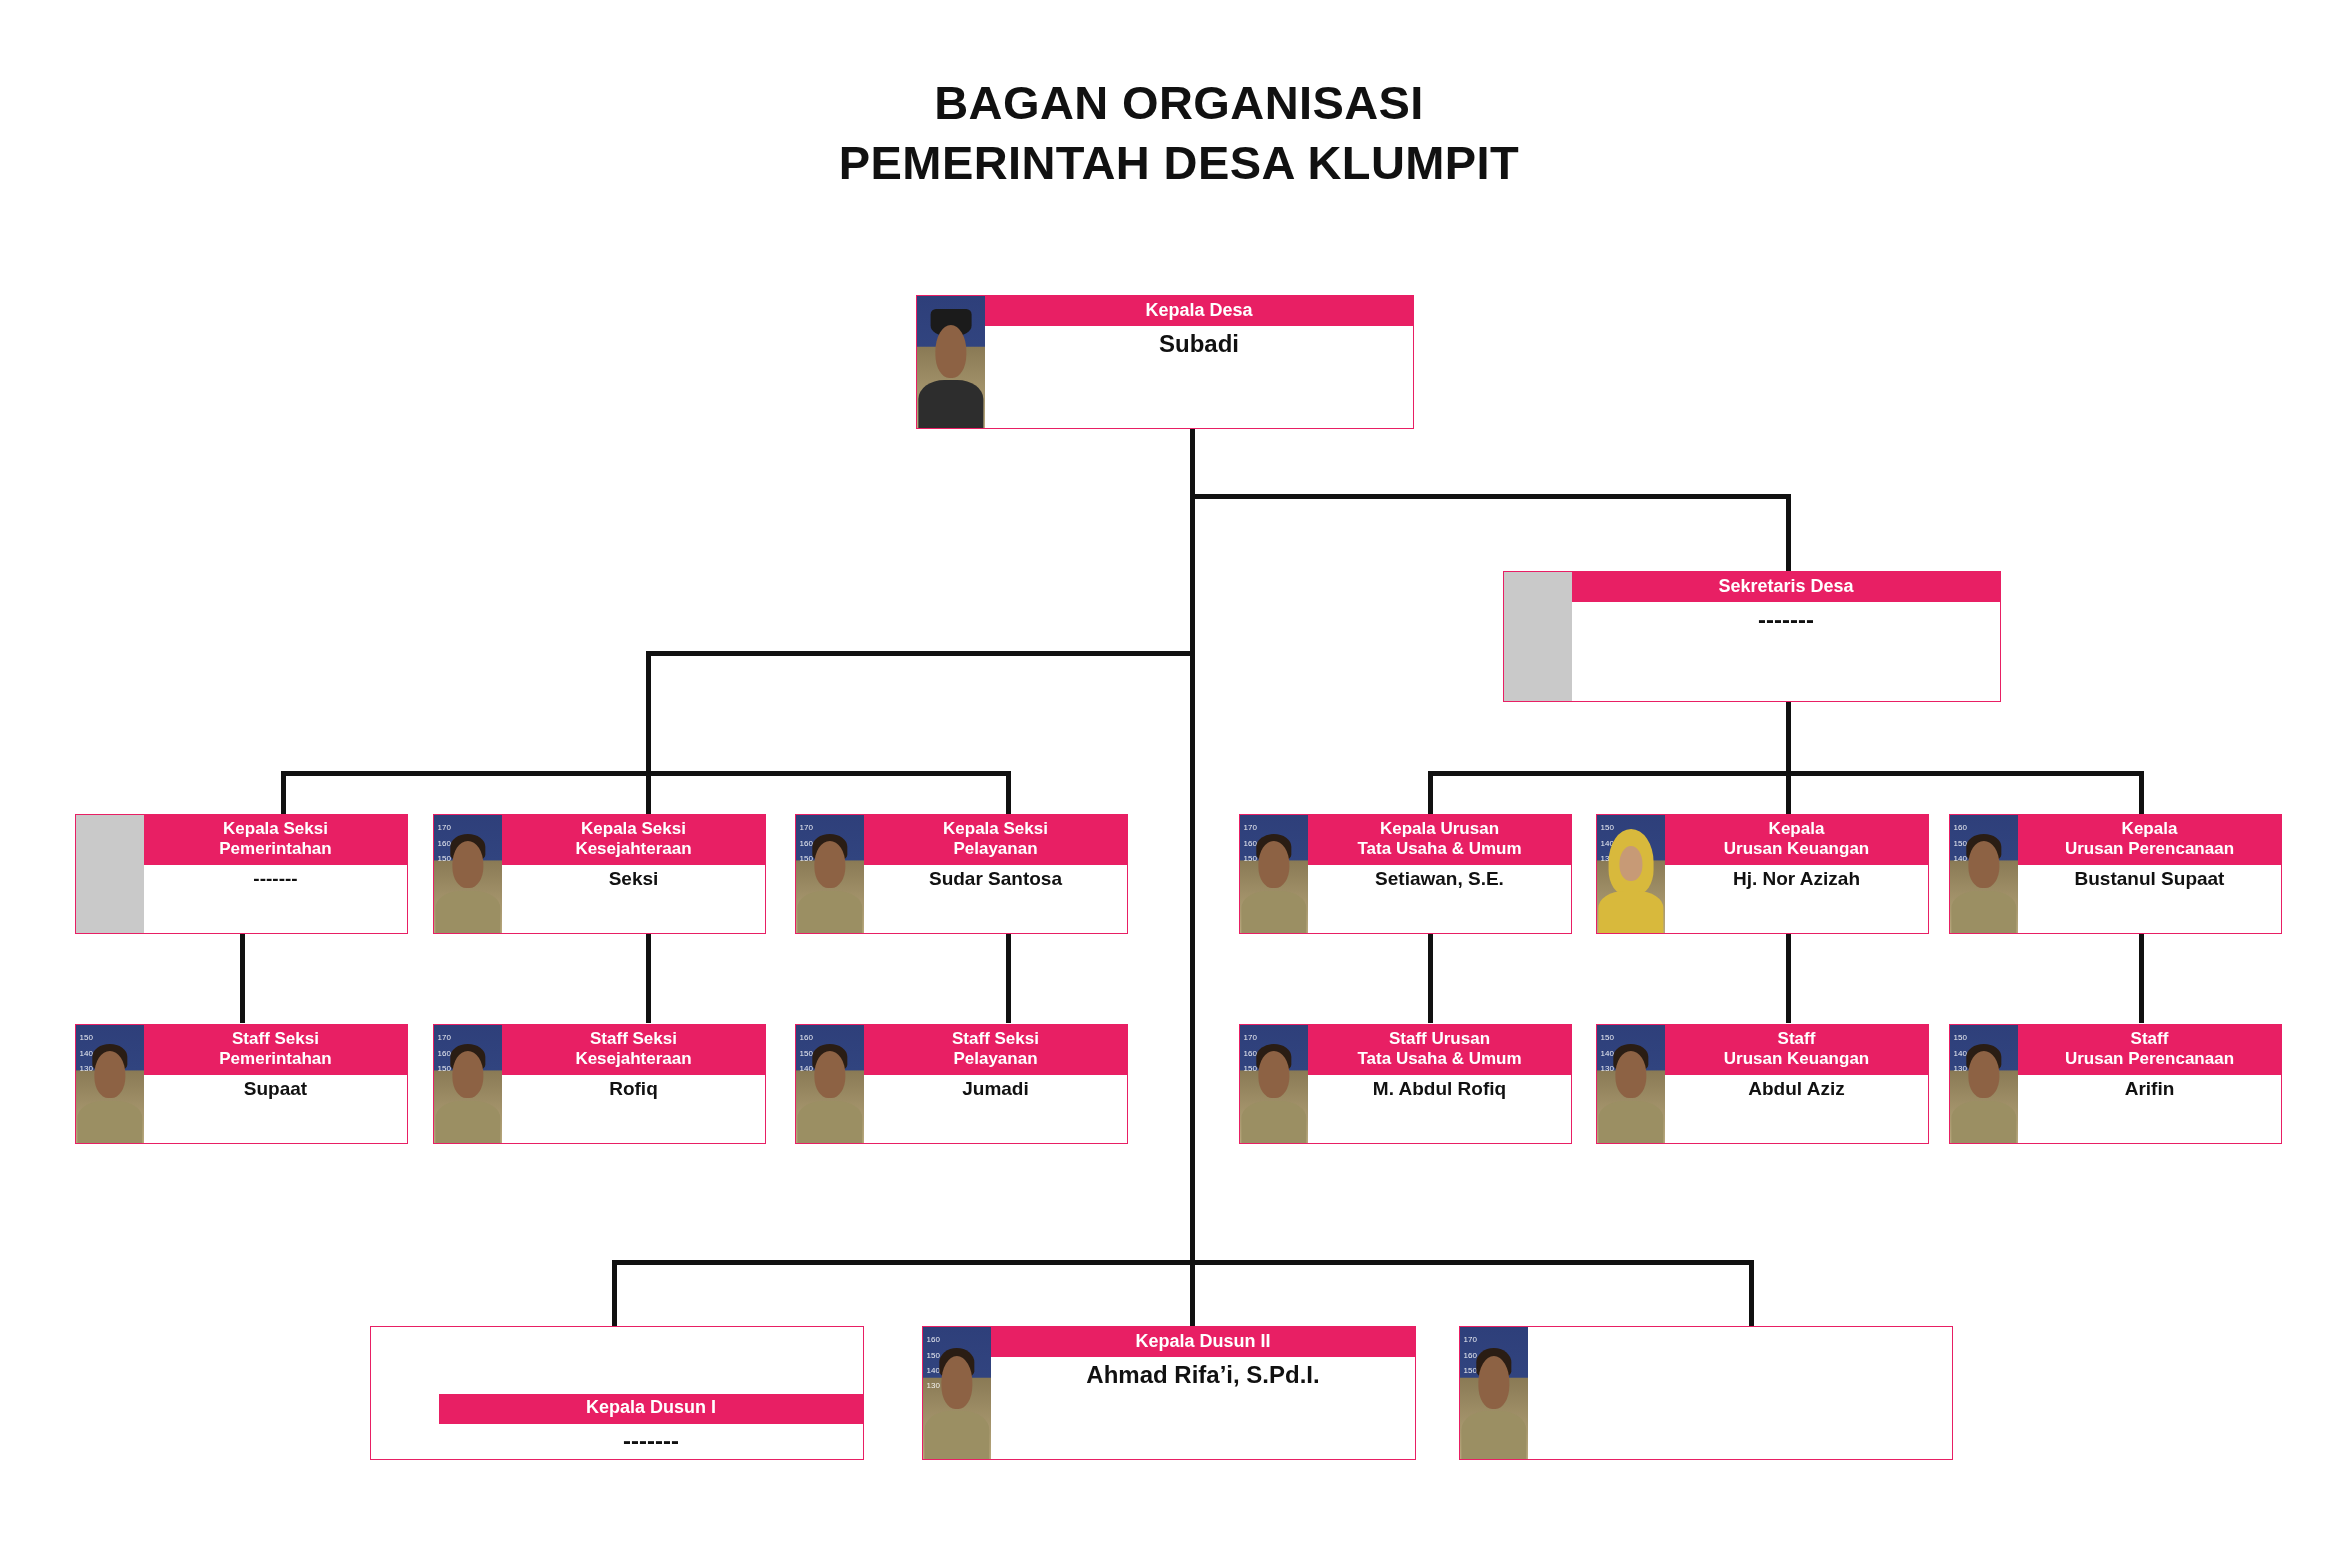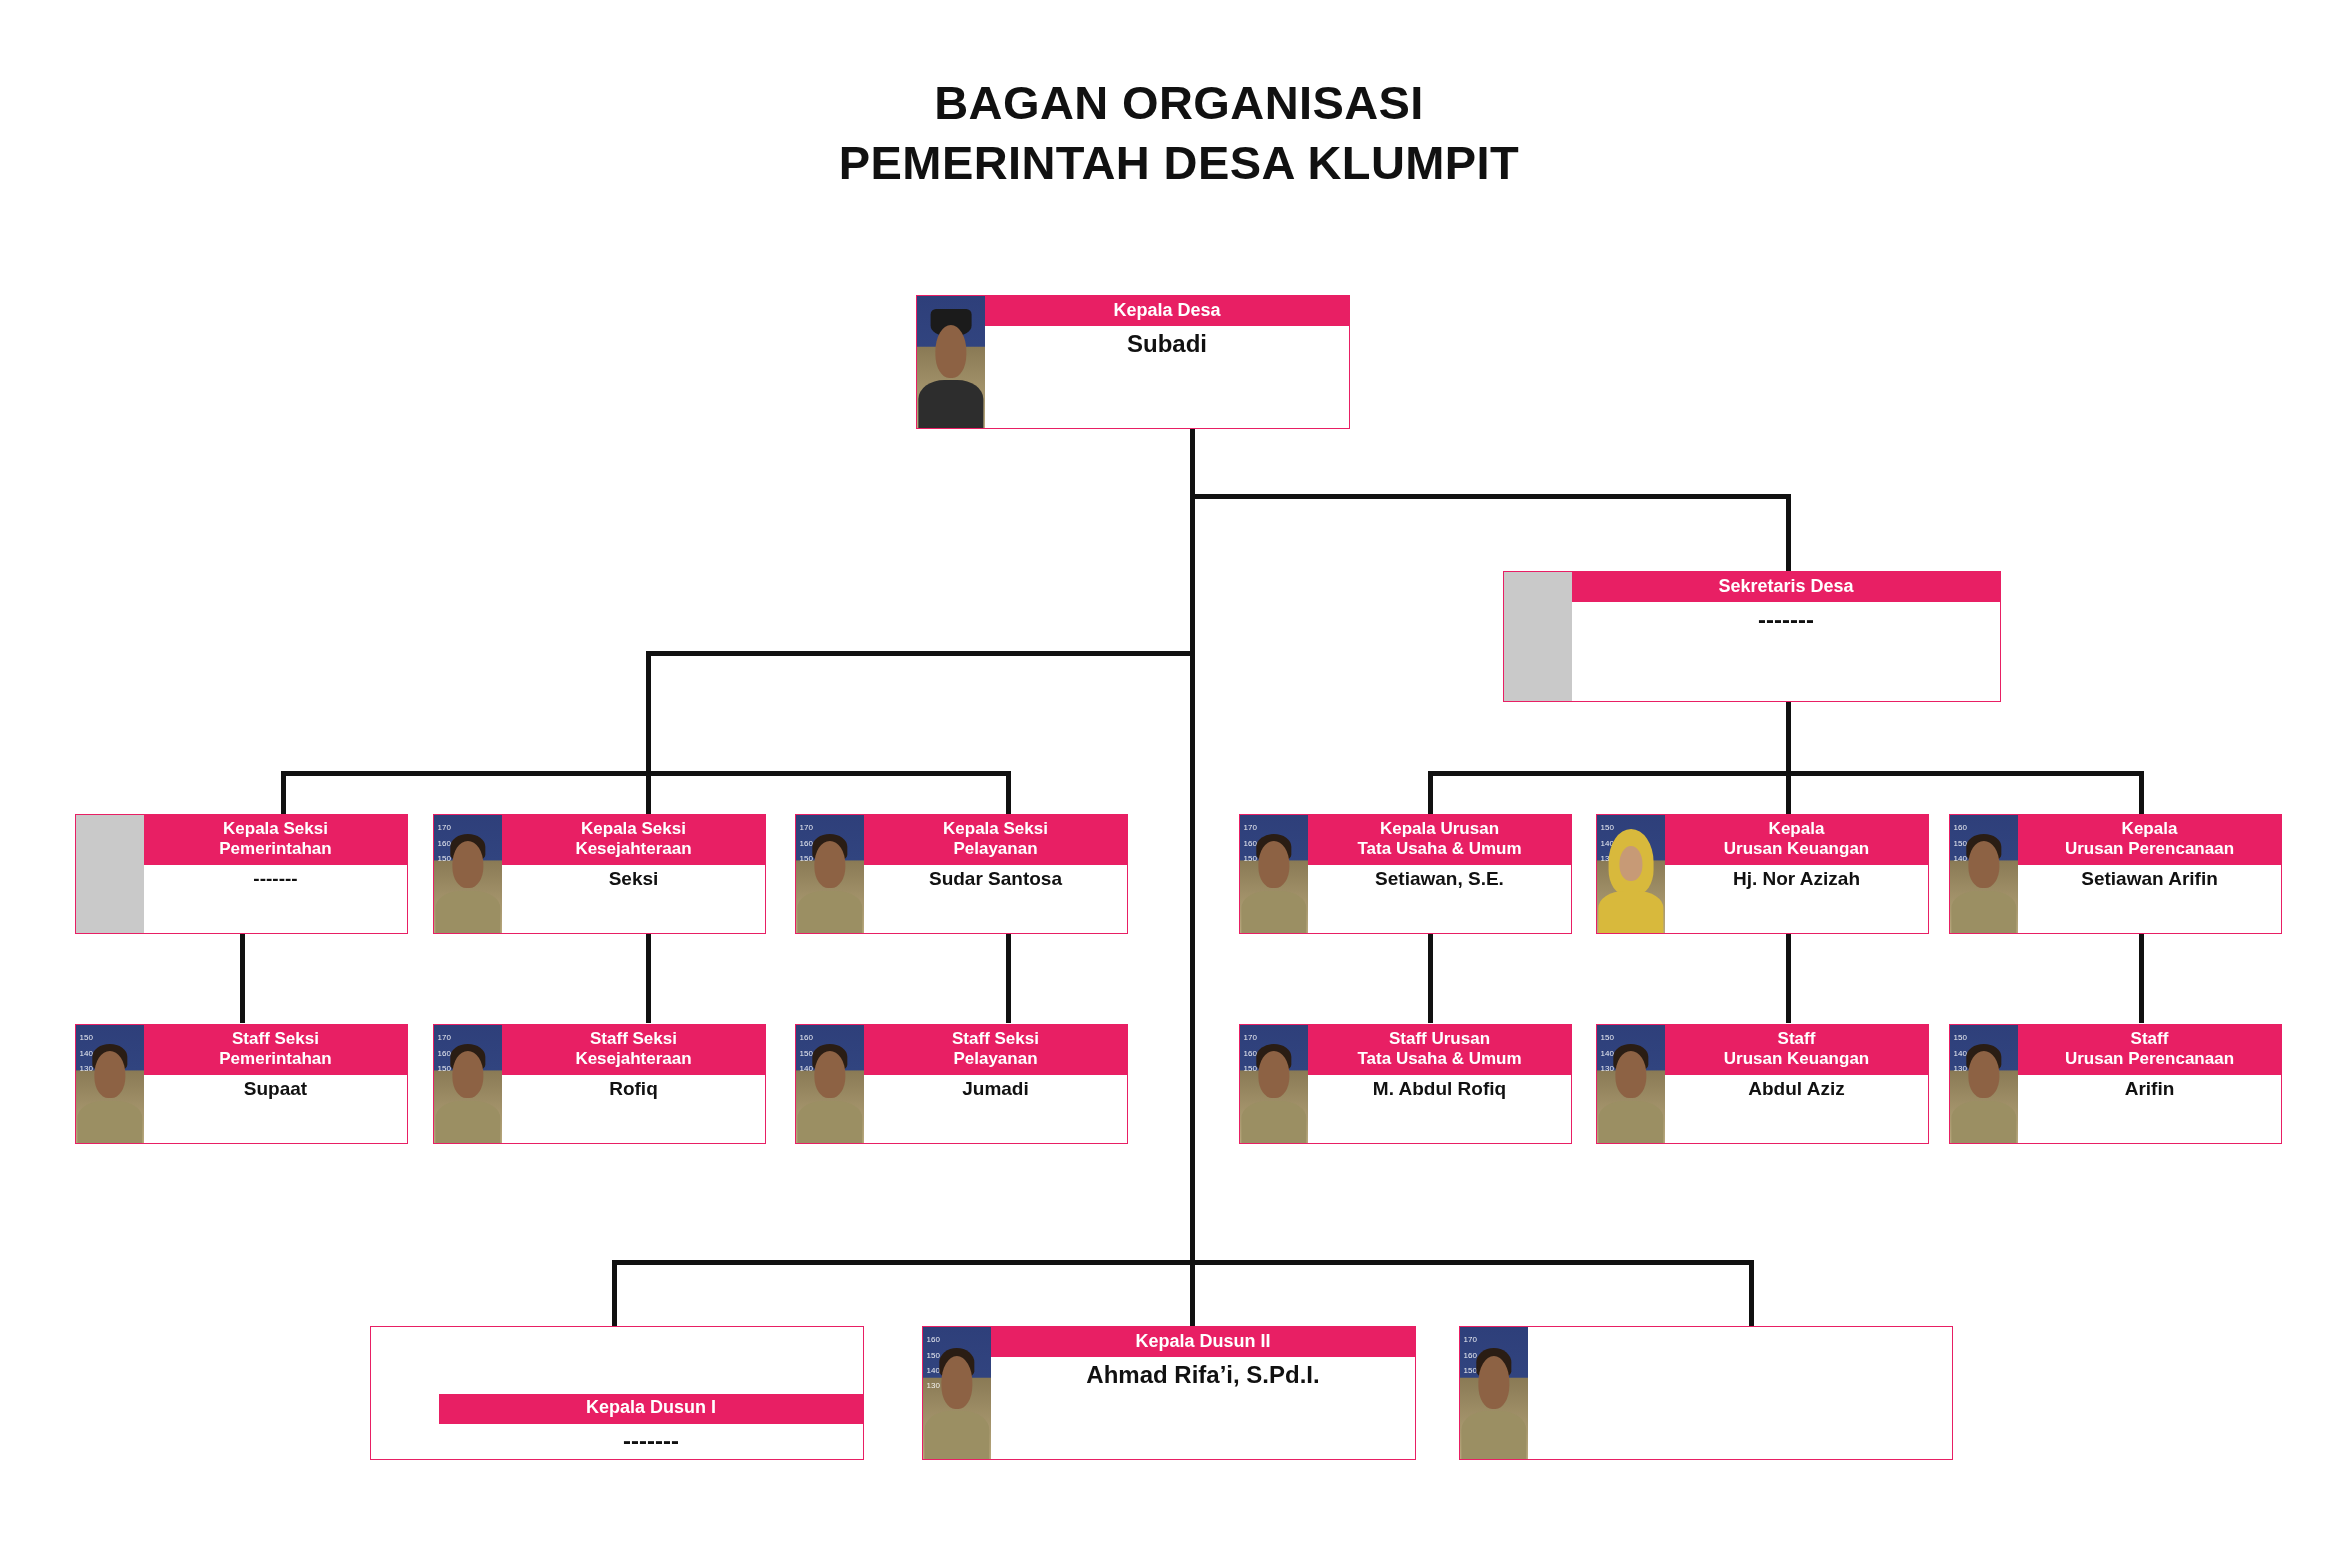--- a/index.html
+++ b/index.html
@@ -209,21 +209,21 @@
   <div class="ln" style="left:1428px; top:934px; width:5.4px; height:89px;"></div>
   <div class="ln" style="left:1786px; top:934px; width:5.4px; height:89px;"></div>
   <div class="ln" style="left:2139px; top:934px; width:5.4px; height:89px;"></div>
 
   <div class="ln" style="left:612px; top:1260px; width:1142px; height:5.4px;"></div>
   <div class="ln" style="left:612px; top:1260px; width:5.4px; height:68px;"></div>
   <div class="ln" style="left:1190px; top:1260px; width:5.4px; height:68px;"></div>
   <div class="ln" style="left:1749px; top:1260px; width:5.4px; height:68px;"></div>
 </div>
 
-<div class="node" style="left:916px; top:295px; width:434px; height:134px;">
+<div class="node" style="left:916px; top:295px; width:498px; height:134px;">
   <div class="photo has-img kades">
     <div class="hair"></div>
       <div class="head"></div>
       <div class="body"></div>
   </div>
   <div class="textcol">
     <div class="role">Kepala Desa</div>
     <div class="name">Subadi</div>
   </div>
 </div>
@@ -316,21 +316,21 @@
     <div class="scale">160<br>150<br>140</div>
     <div class="hair"></div>
       <div class="head"></div>
       <div class="body"></div>
   </div>
   <div class="textcol">
     <div class="role">
       <span><span>Kepala</span><br>
       <span>Urusan Perencanaan</span></span>
     </div>
-    <div class="name">Setiawan Arifin</div>
+    <div class="name">Bustanul Supaat</div>
   </div>
 </div>
 
 <div class="node small" style="left:75px; top:1024px; width:333px; height:120px;">
   <div class="photo has-img">
     <div class="scale">150<br>140<br>130</div>
     <div class="hair"></div>
       <div class="head"></div>
       <div class="body"></div>
   </div>

